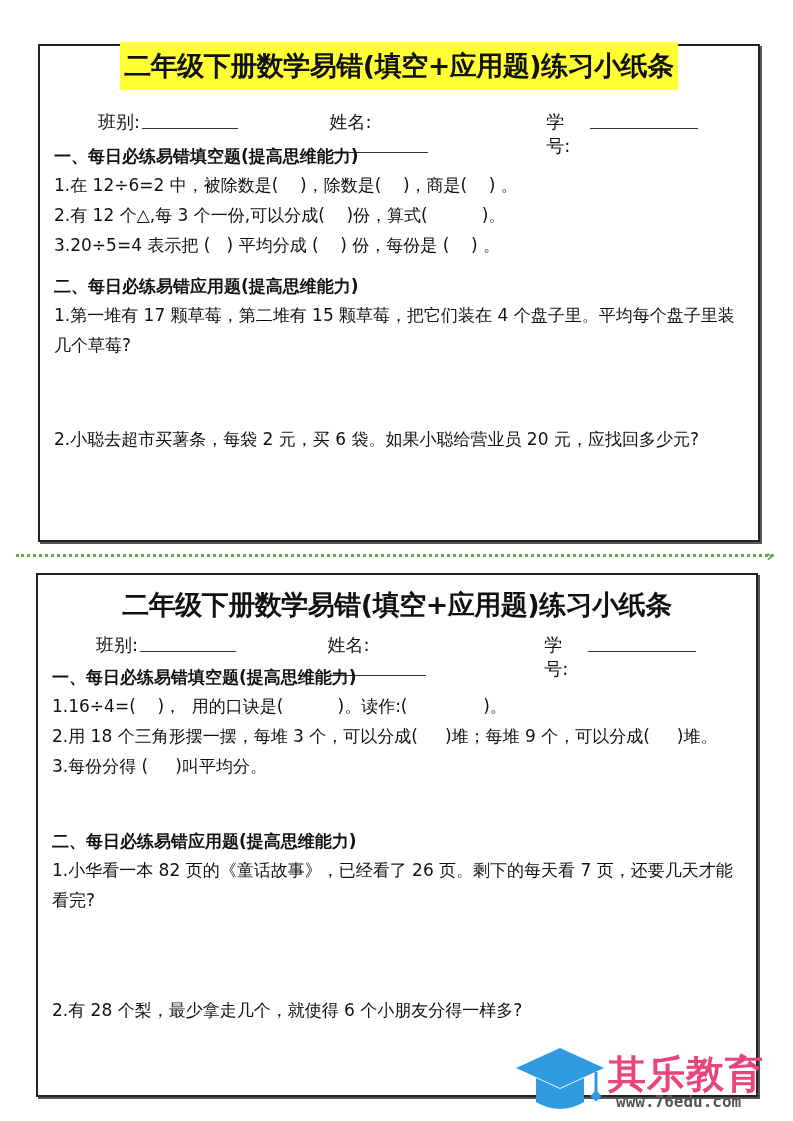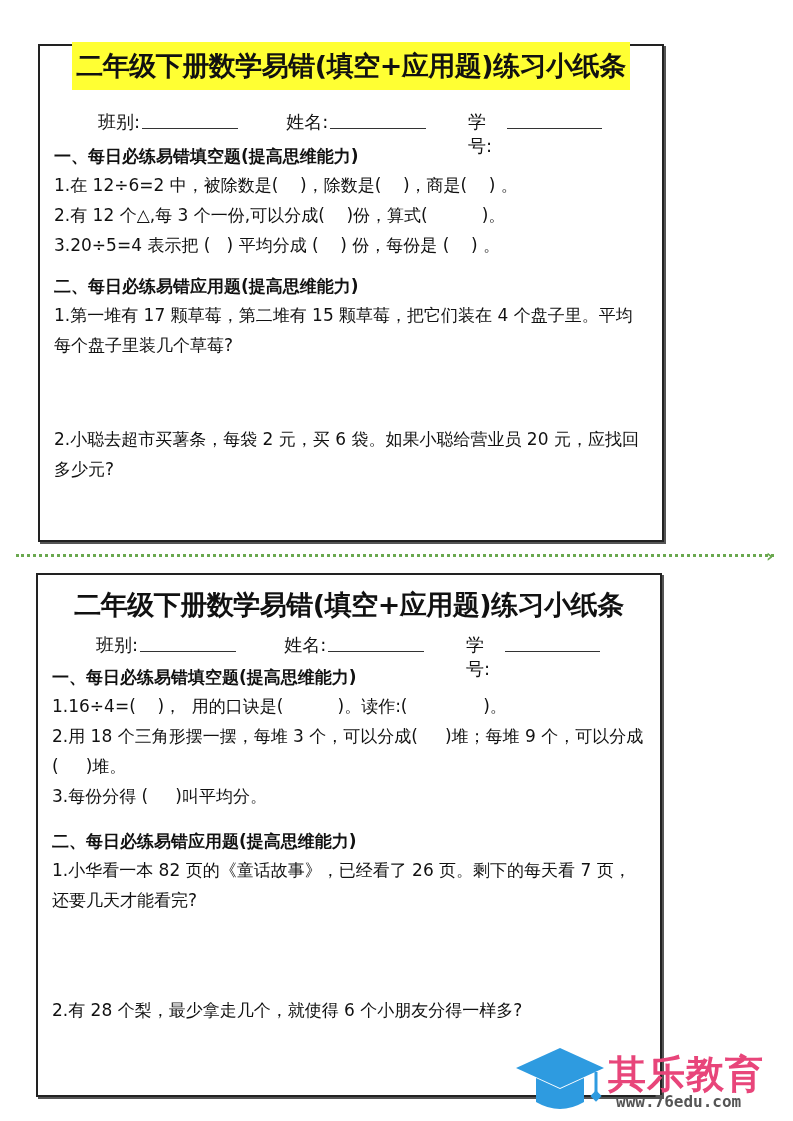--- a/index.html
+++ b/index.html
@@ -1,39 +1,39 @@
 <!DOCTYPE html>
 <html><head>
 <meta charset="utf-8">
 <style>
   html, body { margin: 0; padding: 0; }
   body {
     width: 793px; height: 1121px; background: #ffffff; position: relative; overflow: hidden;
     font-family: "DejaVu Sans", "Liberation Sans", sans-serif; color: #111;
   }
   .card {
-    position: absolute; left: 38px; width: 626px; border: 2px solid #222; box-sizing: border-box;
+    position: absolute; left: 38px; width: 722px; border: 2px solid #222; box-sizing: border-box;
     box-shadow: 2px 2px 0 #555;
   }
   .card.top { top: 44px; height: 498px; }
   .card.bottom { top: 573px; height: 524px; left: 36px; }
   .title-wrap { position: absolute; left: 0; right: 0; top: 0; text-align: center; }
   .title {
     display: inline-block; font-weight: bold; font-size: 27px; letter-spacing: -0.5px;
     padding: 2px 4px; line-height: 44px; white-space: nowrap;
   }
   .top .title-wrap { top: -4px; }
   .top .title { background: #ffff33; }
   .bottom .title-wrap { top: 6px; }
   .info-row { position: absolute; left: 58px; right: 60px; font-size: 18px; display: flex; }
   .top .info-row { top: 64px; }
   .bottom .info-row { top: 58px; }
   .info-field { display: flex; align-items: flex-start; }
   .info-field.f1 { width: 220px; }
-  .info-field.f2 { width: 217px; margin-left: 4px; }
+  .info-field.f2 { width: 217px; margin-left: 12px; flex-direction: column; }
   .info-field.f3 { margin-left: 0; }
   .blank-line { display: inline-block; border-bottom: 1px solid #333; height: 18px; margin-left: 2px; }
   .f1 .blank-line { width: 96px; }
   .f2 .blank-line { width: 96px; }
   .f3 .blank-line { width: 108px; }
   .section { position: absolute; left: 14px; right: 14px; }
   .sec-head { font-weight: bold; font-size: 17px; line-height: 28px; }
   .q { font-size: 17px; line-height: 30px; white-space: pre-wrap; }
   .top .s1 { top: 96px; }
   .top .s2 { top: 226px; }

